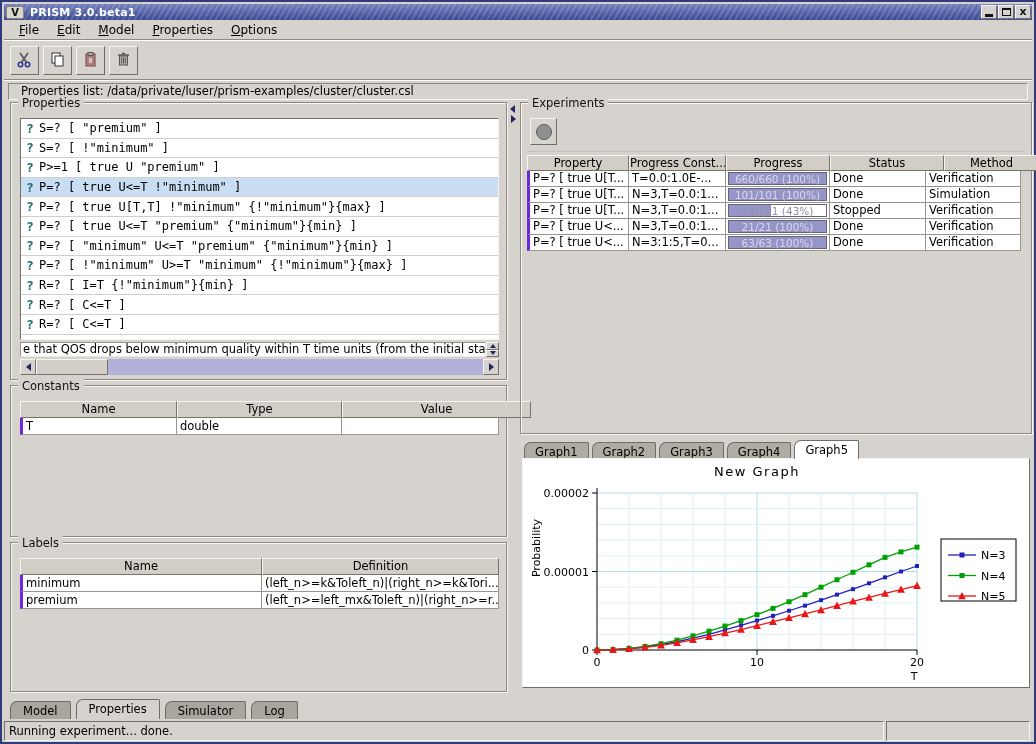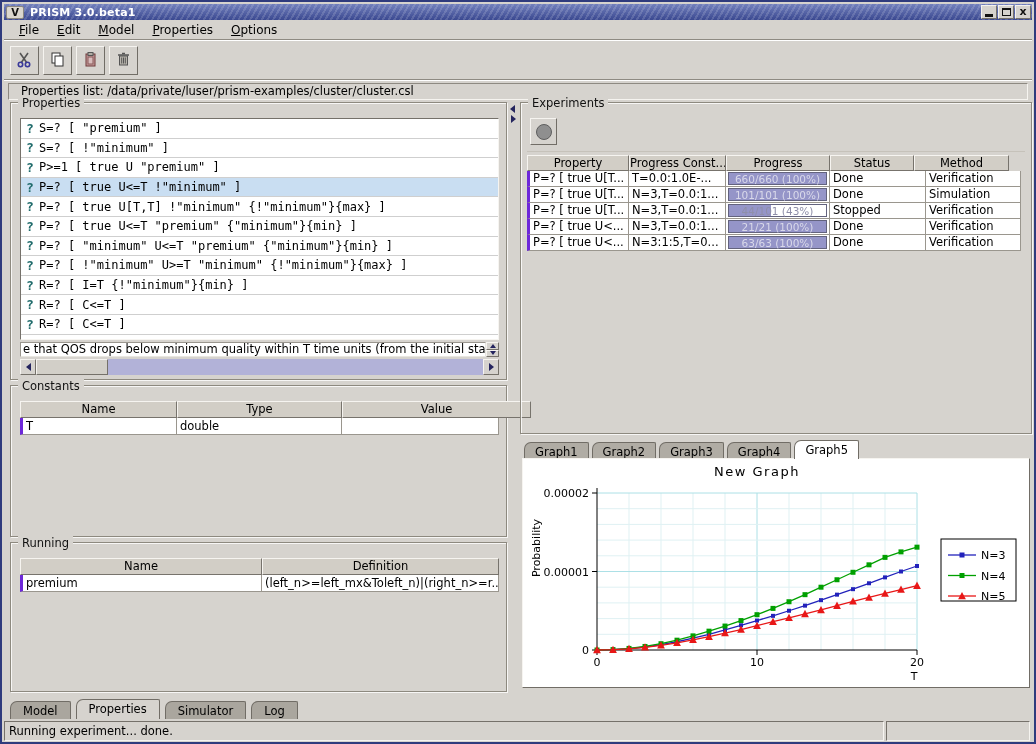--- a/index.html
+++ b/index.html
@@ -321,25 +321,29 @@
         </div>
         <div class="tbl-row">
           <div class="tbl-td" style="width: 157px;">T</div>
           <div class="tbl-td" style="width: 165px;">double</div>
           <div class="tbl-td" style="width: 157px;"></div>
         </div>
       </div>
   </div>
 
   <div id="labels-group" class="group-box">
-    <span class="group-title">Running</span>
+    <span class="group-title">Labels</span>
     <div id="labels-table" class="ui-table" style="left:9px; top:15px;">
         <div class="tbl-row">
           <div class="tbl-th" style="width: 242px;">Name</div>
           <div class="tbl-th" style="width: 237px;">Definition</div>
+        </div>
+        <div class="tbl-row">
+          <div class="tbl-td" style="width: 242px;">minimum</div>
+          <div class="tbl-td" style="width: 237px;">(left_n&gt;=k&amp;Toleft_n)|(right_n&gt;=k&amp;Tori...</div>
         </div>
         <div class="tbl-row">
           <div class="tbl-td" style="width: 242px;">premium</div>
           <div class="tbl-td" style="width: 237px;">(left_n&gt;=left_mx&amp;Toleft_n)|(right_n&gt;=r...</div>
         </div>
       </div>
   </div>
 
   <div id="v-divider">
     <div class="tri-left"></div>
@@ -353,21 +357,21 @@
         <svg width="18" height="18">
           <circle cx="9" cy="9" r="7.5" fill="#8f8f8f" stroke="#5e5e5e"></circle>
         </svg>
       </div>
     </div>
     <div id="exp-table" class="ui-table">
         <div class="tbl-row">
           <div class="tbl-th" style="width: 102px;">Property</div>
           <div class="tbl-th" style="width: 97px;">Progress Const...</div>
           <div class="tbl-th" style="width: 104px;">Progress</div>
-          <div class="tbl-th" style="width: 84px;">Status</div>
+          <div class="tbl-th" style="width: 114px;">Status</div>
           <div class="tbl-th" style="width: 95px;">Method</div>
         </div>
         <div class="tbl-row">
           <div class="tbl-td" style="width: 102px;">P=? [ true U[T...</div>
           <div class="tbl-td" style="width: 97px;">T=0.0:1.0E-...</div>
           <div class="tbl-td progress-cell" style="width: 104px;">
             <div class="progress-bar full">
               <div class="progress-fill" style="width: 100%;"></div>
               <div class="progress-label">660/660 (100%)</div>
             </div>

